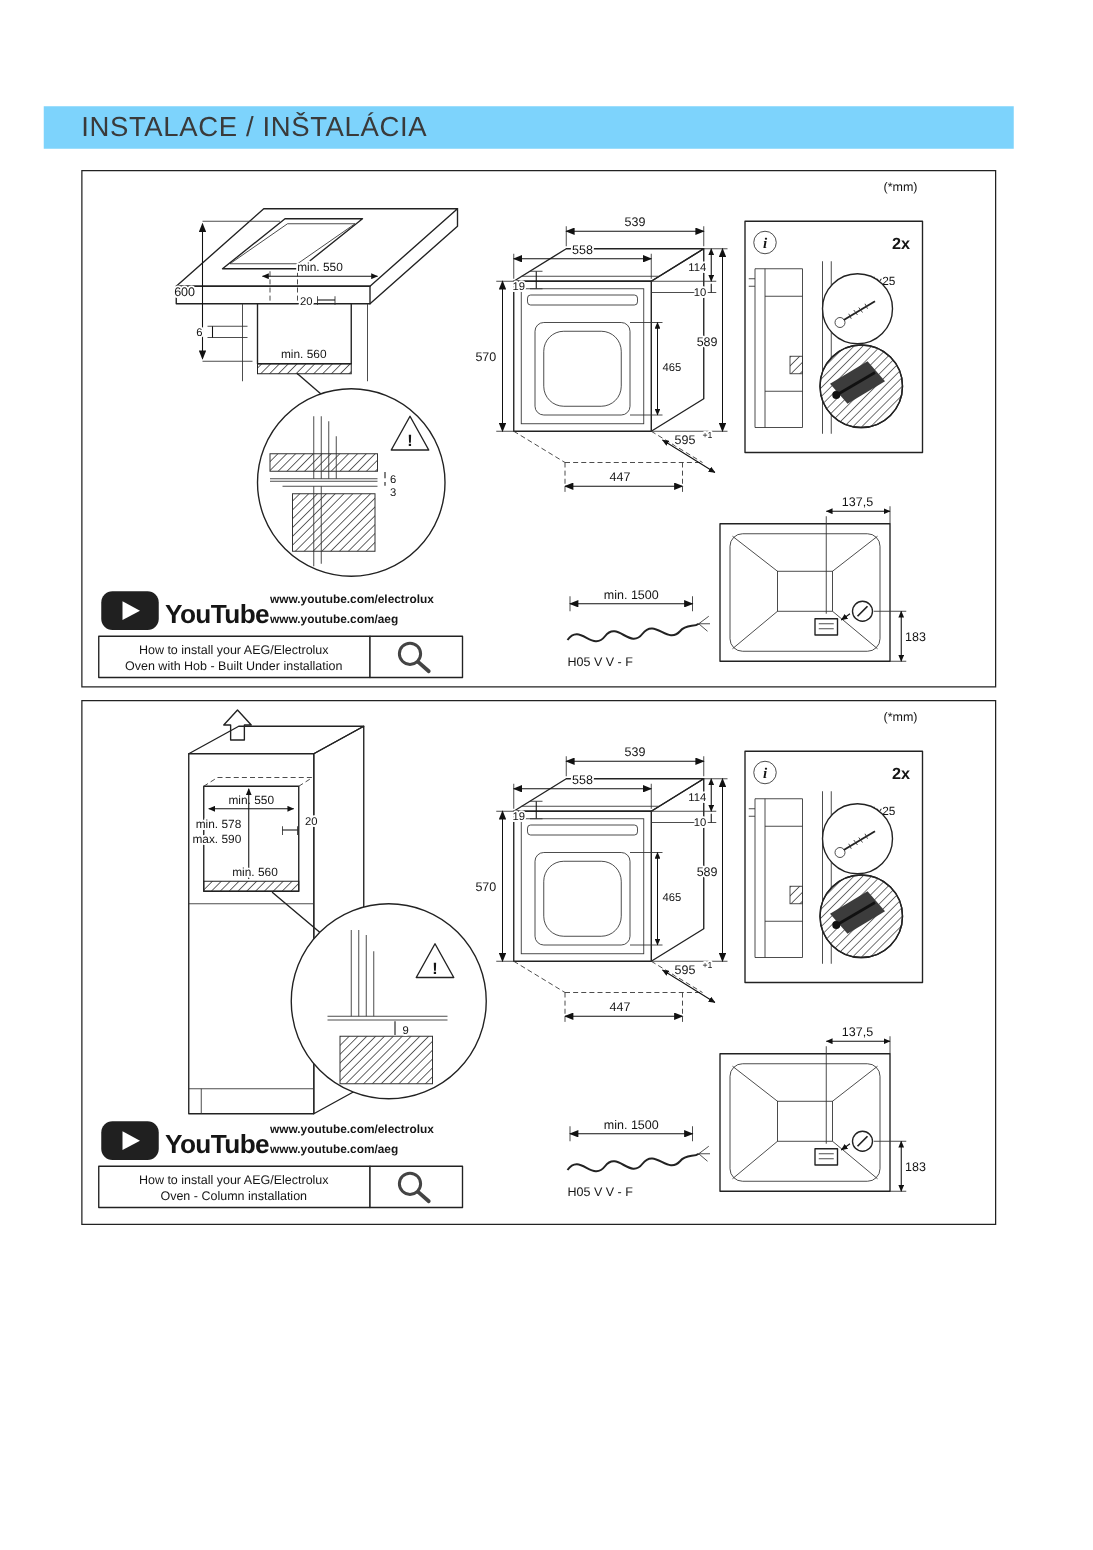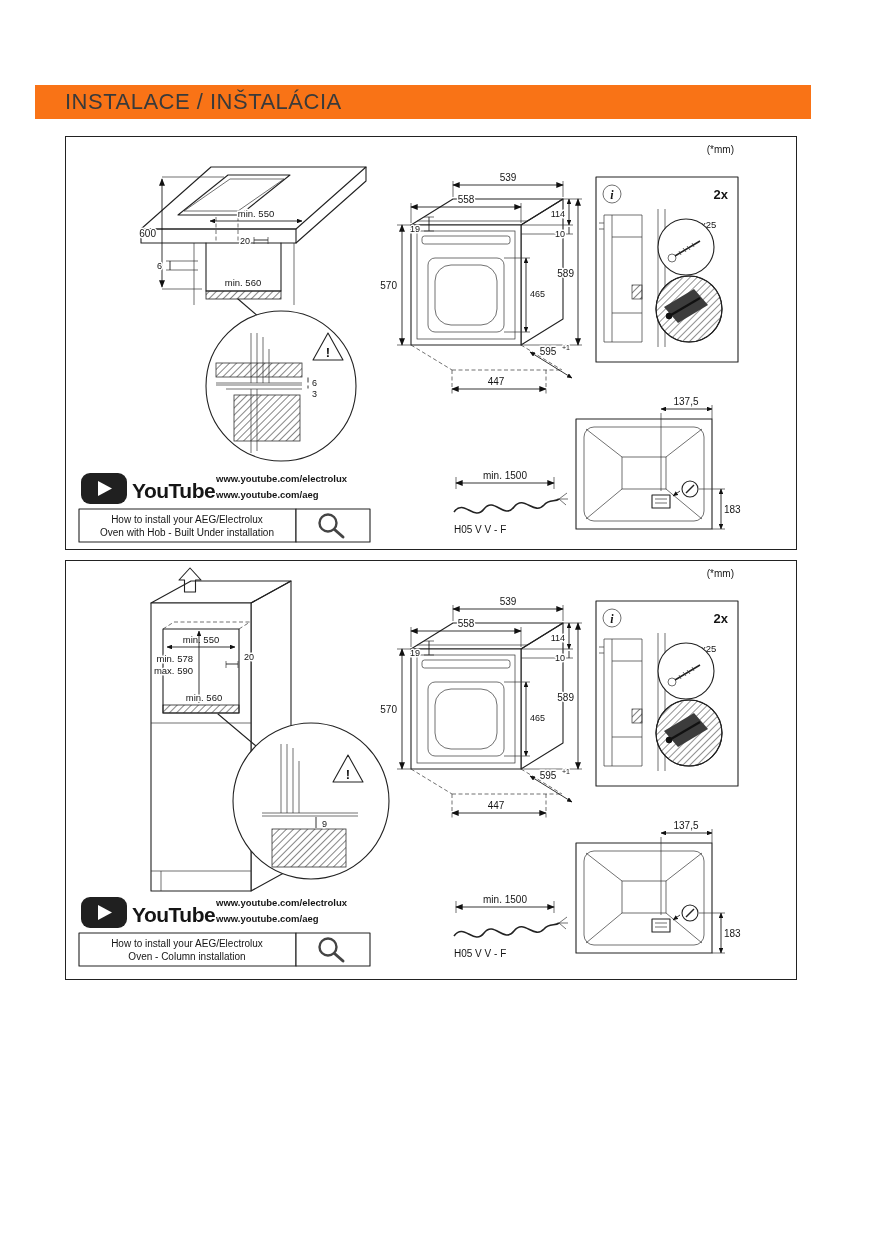--- a/index.html
+++ b/index.html
@@ -1,19 +1,19 @@
 <!DOCTYPE html>
 <html><head>
 <meta charset="utf-8">
 <style>
   * { margin:0; padding:0; box-sizing:border-box; }
   html,body { background:#fff; }
   body { width:874px; height:1240px; font-family:"Liberation Sans",sans-serif; }
   .page { position:relative; width:874px; height:1240px; background:#fff; overflow:hidden; }
-  .header-bar { position:absolute; left:35px; top:85px; width:776px; height:34px; background:#f97316; display:flex; align-items:center; padding-left:30px; }
+  .header-bar { position:absolute; left:35px; top:85px; width:776px; height:34px; background:#7dd3fc; display:flex; align-items:center; padding-left:30px; }
   .header-bar h1 { font-size:22px; font-weight:normal; letter-spacing:0.5px; color:#3a3a3a; }
   .panel { position:absolute; left:65px; width:732px; border:1px solid #222; background:#fff; }
   #panel1 { top:136px; height:414px; }
   #panel2 { top:560px; height:420px; }
   .panel svg { display:block; }
   svg text { font-family:"Liberation Sans",sans-serif; fill:#151515; font-size:10px; }
   .t9 { font-size:9px; } .t95 { font-size:9.5px; } .t13 { font-size:13px; } .t21 { font-size:21px; }
   .sup { font-size:7px; }
   .b { font-weight:bold; }
   .halo { paint-order:stroke; stroke:#fff; stroke-width:3px; stroke-linejoin:round; }

